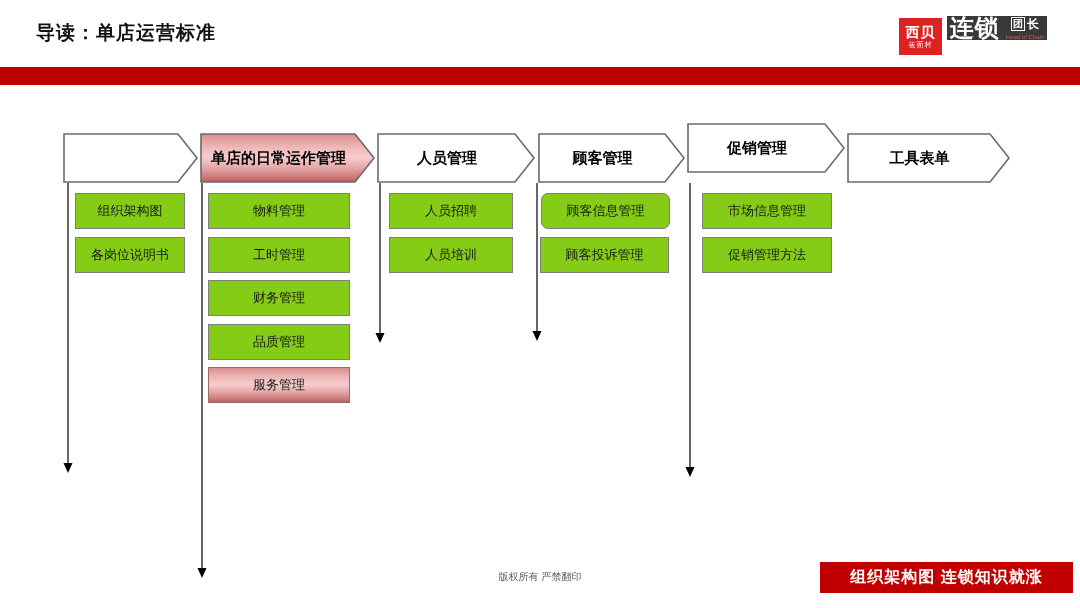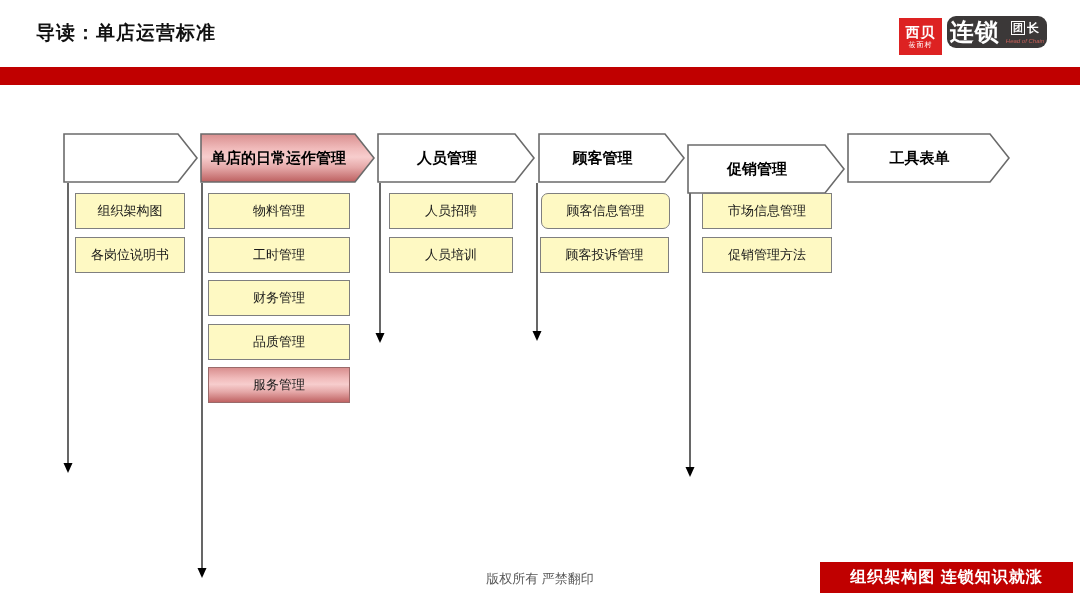--- a/index.html
+++ b/index.html
@@ -7,44 +7,44 @@
          font-family:"Liberation Sans","DejaVu Sans",sans-serif;}
   .page-title{position:absolute;left:36px;top:20px;font-size:19px;font-weight:700;color:#111;
               letter-spacing:1px;}
   .red-bar{position:absolute;left:0;top:67px;width:1080px;height:18px;background:#c00000;}
 
   
   .xibei-logo{position:absolute;left:899px;top:18px;width:43px;height:37px;background:#dd2222;
               color:#fff;display:flex;flex-direction:column;align-items:center;justify-content:center;line-height:1;}
   .xibei-main{font-size:14px;font-weight:700;letter-spacing:1px;}
   .xibei-sub{font-size:7px;margin-top:2px;letter-spacing:1px;}
-  .chain-logo{position:absolute;left:947px;top:16px;width:100px;height:32px;background:#3b3838;
-              color:#fff;display:flex;align-items:center;justify-content:center;gap:6px;border-radius:9px;}
+  .chain-logo{position:absolute;left:947px;top:16px;width:100px;height:24px;background:#3b3838;
+              color:#fff;display:flex;align-items:center;justify-content:center;gap:6px;}
   .chain-main{font-size:24px;font-weight:700;letter-spacing:1px;}
   .chain-right{display:flex;flex-direction:column;align-items:center;line-height:1;}
   .chain-badge-row{display:flex;align-items:center;gap:2px;font-size:12px;font-weight:700;}
   .chain-badge{border:1px solid #fff;padding:1px 1px;font-size:10px;}
   .chain-tagline{font-size:6px;font-style:italic;color:#c9605a;margin-top:3px;white-space:nowrap;}
 
   
   #flowchart{position:absolute;left:0;top:0;width:1080px;height:608px;}
   .fc-header{position:absolute;height:50px;}
   .fc-header svg{position:absolute;left:0;top:0;}
   .fc-header-label{position:absolute;left:0;top:0;right:18px;height:50px;display:flex;
                    align-items:center;justify-content:center;font-size:15px;font-weight:700;color:#000;}
-  .fc-box{position:absolute;height:36px;background:#fef9c3;border:1.4px solid #7f7f7f;
+  .fc-box{position:absolute;height:36px;background:#84cc16;border:1.4px solid #7f7f7f;
           display:flex;align-items:center;justify-content:center;font-size:13px;color:#1a1a1a;
           box-sizing:border-box;}
   .fc-box.hl{background:linear-gradient(180deg,#d98f8f 0%,#f0baba 30%,#f7cdcd 48%,#e5a8a8 70%,#c06363 100%);
              border-color:#9a6a6a;}
   #arrow-overlay{position:absolute;left:0;top:0;pointer-events:none;}
 
   
   .copyright{position:absolute;left:0;top:570px;width:1080px;text-align:center;
-             font-size:13px;color:#595959;}
+             font-size:10px;color:#595959;}
   .footer-banner{position:absolute;left:820px;top:562px;width:253px;height:31px;background:#c00000;
                  color:#fff;font-size:16px;font-weight:700;display:flex;align-items:center;
                  justify-content:center;letter-spacing:1px;}
 </style>
 </head>
 <body>
 
 <div class="slide">
 
   <div class="page-title">导读：单店运营标准</div>
@@ -116,21 +116,21 @@
       <div class="fc-box" style="left: 389px; top: 193px; width: 124px;">人员招聘</div>
       <div class="fc-box" style="left: 389px; top: 236.5px; width: 124px;">人员培训</div>
       <div class="fc-header" style="left: 538px; top: 133px; width: 147px;">
         <svg width="147" height="50">
           <polygon points="1,1 127,1 146,25 127,49 1,49" fill="#ffffff" stroke="#6b6b6b" stroke-width="1.6"></polygon>
         </svg>
         <div class="fc-header-label">顾客管理</div>
       </div>
       <div class="fc-box" style="left: 541px; top: 193px; width: 129px; border-radius: 7px;">顾客信息管理</div>
       <div class="fc-box" style="left: 540px; top: 236.5px; width: 129px;">顾客投诉管理</div>
-      <div class="fc-header" style="left: 687px; top: 144px; width: 158px;">
+      <div class="fc-header" style="left: 687px; top: 123px; width: 158px;">
         <svg width="158" height="50">
           <polygon points="1,1 138,1 157,25 138,49 1,49" fill="#ffffff" stroke="#6b6b6b" stroke-width="1.6"></polygon>
         </svg>
         <div class="fc-header-label">促销管理</div>
       </div>
       <div class="fc-box" style="left: 702px; top: 193px; width: 130px;">市场信息管理</div>
       <div class="fc-box" style="left: 702px; top: 236.5px; width: 130px;">促销管理方法</div>
       <div class="fc-header" style="left: 847px; top: 133px; width: 163px;">
         <svg width="163" height="50">
           <polygon points="1,1 143,1 162,25 143,49 1,49" fill="#ffffff" stroke="#6b6b6b" stroke-width="1.6"></polygon>

